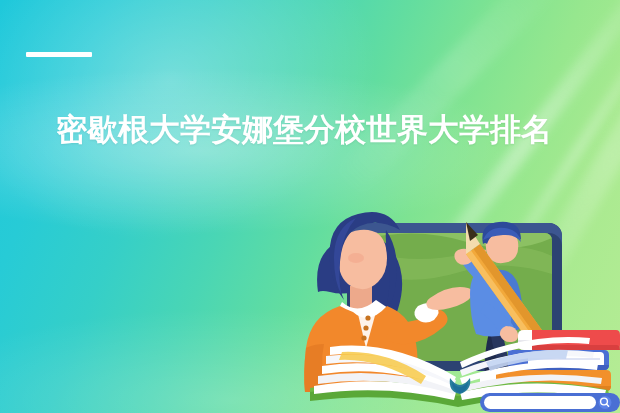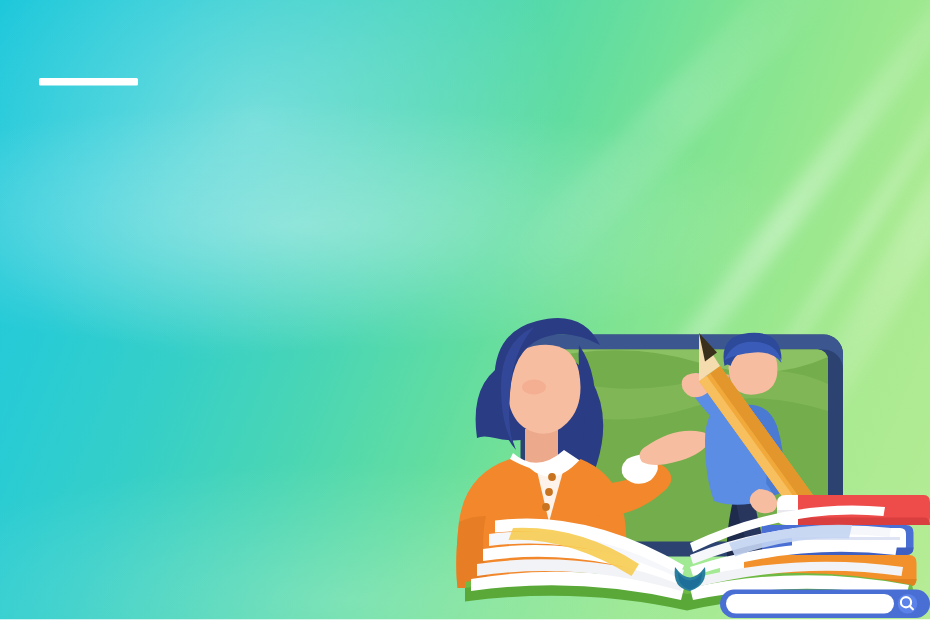--- a/index.html
+++ b/index.html
@@ -130,20 +130,21 @@
   <div class="glow-top"></div>
   <div class="glow-arc"></div>
   <div class="glow-bottom"></div>
   <div class="streak streak-d"></div>
   <div class="streak streak-a"></div>
   <div class="streak streak-b"></div>
   <div class="streak streak-c"></div>
 
   <div id="accent-rule"></div>
 
+  <div id="headline">密歇根大学安娜堡分校世界大学排名</div>
 
   <div id="illustration">
     <svg width="320" height="213" viewBox="0 0 320 213" xmlns="http://www.w3.org/2000/svg">
 
       <g>
 
         <rect x="47" y="23" width="215" height="148" rx="13" ry="13" fill="#2c4372"></rect>
 
         <path d="M60 23 H249 a13 13 0 0 1 13 13 v10 a13 13 0 0 0 -13 -13 H60 a13 13 0 0 0 -13 13 V36 a13 13 0 0 1 13 -13 z" fill="#3c5690"></path>
 

